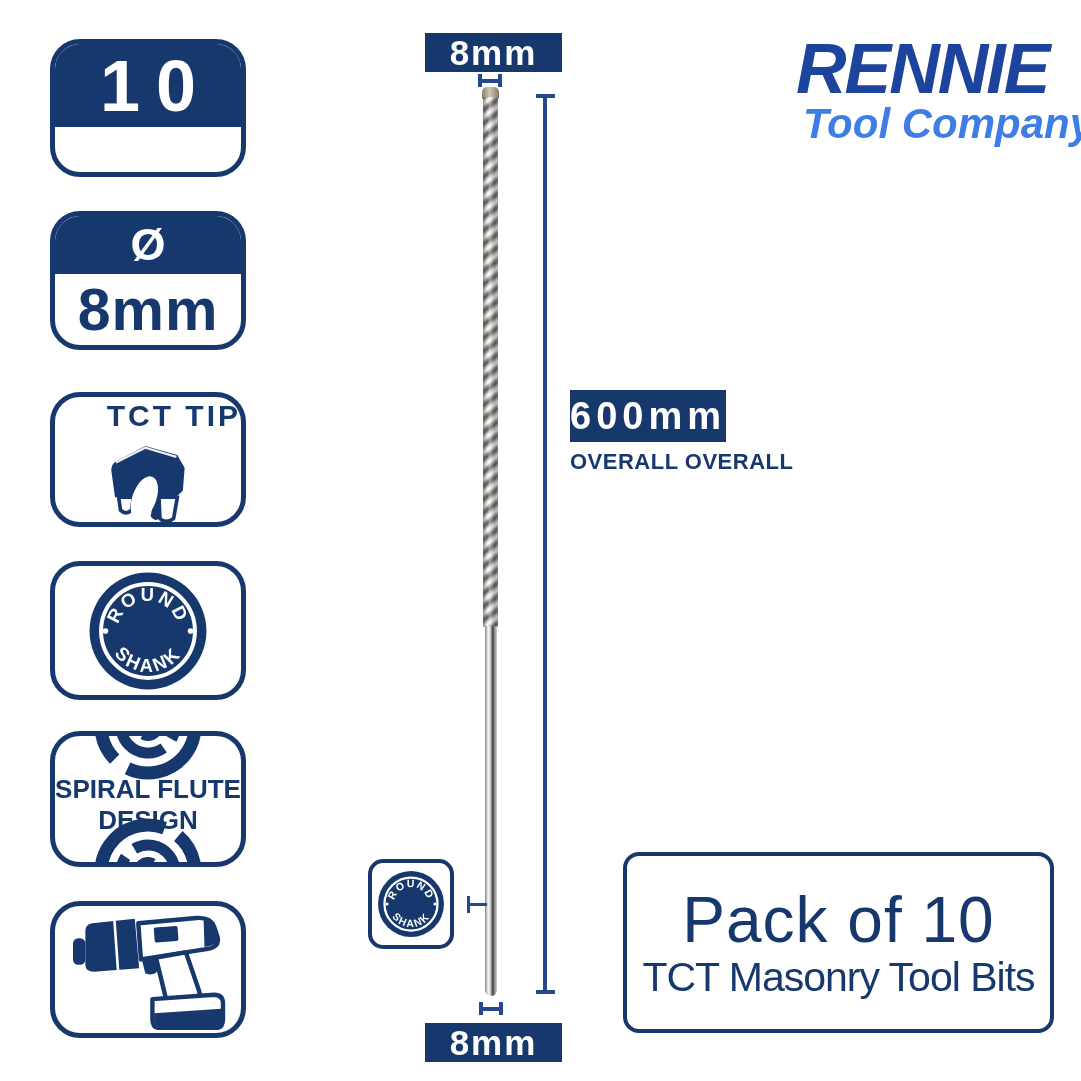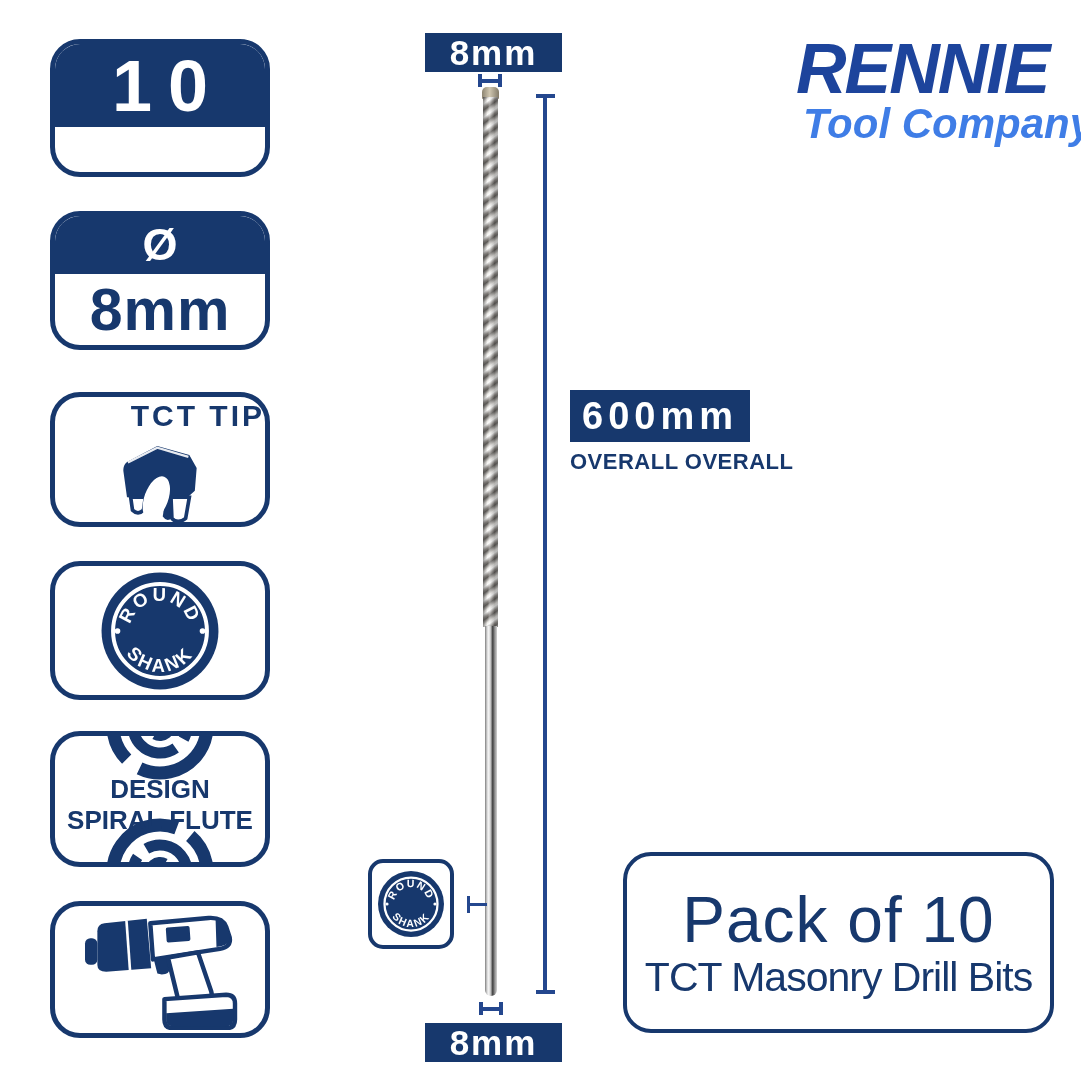--- a/index.html
+++ b/index.html
@@ -13,21 +13,21 @@
   body{
     position:relative;
     background:#ffffff;
     font-family:"Liberation Sans", sans-serif;
     overflow:hidden;
   }
   .abs{position:absolute;}
 
   
   .badge{
-    position:absolute; left:50px; width:220px;
+    position:absolute; left:50px; width:196px;
     border:5px solid var(--navy); border-radius:30px;
     background:#fff; overflow:hidden;
   }
   .split-top{
     background:var(--navy); color:#fff;
     display:flex; align-items:center; justify-content:center;
     font-weight:bold;
   }
   .split-bottom{
     display:flex; align-items:center; justify-content:center;
@@ -59,21 +59,21 @@
   .emblem-text{fill:#fff; font-weight:bold; font-size:21px; letter-spacing:3px;
                font-family:"Liberation Sans", sans-serif;}
 
   
   .dim-label{
     position:absolute; background:var(--navy); color:#fff; font-weight:bold;
     display:flex; align-items:center; justify-content:center;
   }
   #label-top{left:425px; top:33px; width:137px; height:39px; font-size:35px; letter-spacing:2px;}
   #label-bottom{left:425px; top:1023px; width:137px; height:39px; font-size:35px; letter-spacing:2px;}
-  #label-length{left:570px; top:390px; width:180px; height:52px; font-size:38px; letter-spacing:5px;}
+  #label-length{left:570px; top:390px; width:156px; height:52px; font-size:38px; letter-spacing:5px;}
   #caption-length{
     position:absolute; left:570px; top:449px; width:190px;
     color:var(--navy); font-size:22px; font-weight:bold; letter-spacing:0.5px;
     white-space:nowrap;
   }
 
   .h-mark{
     position:absolute; width:24px; height:13px;
     border-left:4px solid var(--line); border-right:4px solid var(--line);
     background:linear-gradient(var(--line),var(--line)) center/100% 4px no-repeat;
@@ -115,21 +115,21 @@
   #shank-pointer-bar{left:467px; top:896px; width:3px; height:17px; background:var(--line);}
 
   
   #logo{left:796px; top:36px; font-style:italic; font-weight:bold; white-space:nowrap;}
   #logo-brand{color:var(--logo_dark); font-size:70px; line-height:66px; letter-spacing:-2px;}
   #logo-tagline{color:var(--logo_light); font-size:42px; line-height:44px; margin-left:7px;}
 
   
   #product-box{
     left:623px; top:852px; width:431px; height:181px;
-    border:4px solid var(--navy); border-radius:28px; background:#fff;
+    border:4px solid var(--navy); border-radius:16px; background:#fff;
     display:flex; flex-direction:column; align-items:center; justify-content:center;
     color:var(--navy); text-align:center;
   }
   .pb-title{font-size:64px; font-weight:400; line-height:68px; letter-spacing:1px;}
   .pb-subtitle{font-size:41px; font-weight:400; line-height:46px; letter-spacing:-1px;}
 </style>
 </head>
 <body>
 
 <div class="badge" id="badge-pcs">
@@ -175,22 +175,22 @@
       <circle r="27" fill="none" stroke="var(--navy)" stroke-width="11" stroke-dasharray="38 12" transform="rotate(95)"></circle>
       <circle r="10" fill="none" stroke="var(--navy)" stroke-width="10" stroke-dasharray="25 9" transform="rotate(140)"></circle>
     </g>
     <g transform="translate(93,136)">
       <circle r="47" fill="none" stroke="var(--navy)" stroke-width="13" stroke-dasharray="62 16" transform="rotate(215)"></circle>
       <circle r="27" fill="none" stroke="var(--navy)" stroke-width="11" stroke-dasharray="38 12" transform="rotate(280)"></circle>
       <circle r="10" fill="none" stroke="var(--navy)" stroke-width="10" stroke-dasharray="25 9" transform="rotate(320)"></circle>
     </g>
   </svg>
   <div class="spiral-text">
+    <div>SPIRAL FLUTE</div>
     <div>DESIGN</div>
-    <div>SPIRAL FLUTE</div>
   </div>
 </div>
 
 <div class="badge" id="badge-drill">
   <svg width="168" height="120" viewBox="0 0 190 136">
     <rect x="10" y="32" width="14" height="30" rx="6" fill="var(--navy)"></rect>
     <path d="M24,24 Q24,16 32,15 L80,10 L85,66 L34,70 Q24,70 24,62 Z" fill="var(--navy)"></path>
     <path d="M57,12 L61,68" stroke="#ffffff" stroke-width="3"></path>
     <path d="M84,15 L150,9 Q166,8 170,19 L174,31 Q176,42 163,44 L150,46 L87,56 Z" fill="#ffffff" stroke="var(--navy)" stroke-width="5" stroke-linejoin="round"></path>
     <rect x="102" y="19" width="27" height="17" rx="2" fill="var(--navy)" transform="rotate(-4 115 27)"></rect>
@@ -236,14 +236,14 @@
 <div class="h-mark" id="hmark-bottom"></div>
 <div class="dim-label" id="label-bottom">8mm</div>
 
 <div class="abs" id="logo">
   <div id="logo-brand">RENNIE</div>
   <div id="logo-tagline">Tool Company</div>
 </div>
 
 <div class="abs" id="product-box">
   <div class="pb-title">Pack of 10</div>
-  <div class="pb-subtitle">TCT Masonry Drill Bits</div>
+  <div class="pb-subtitle">TCT Masonry Tool Bits</div>
 </div>
 
 </body></html>

